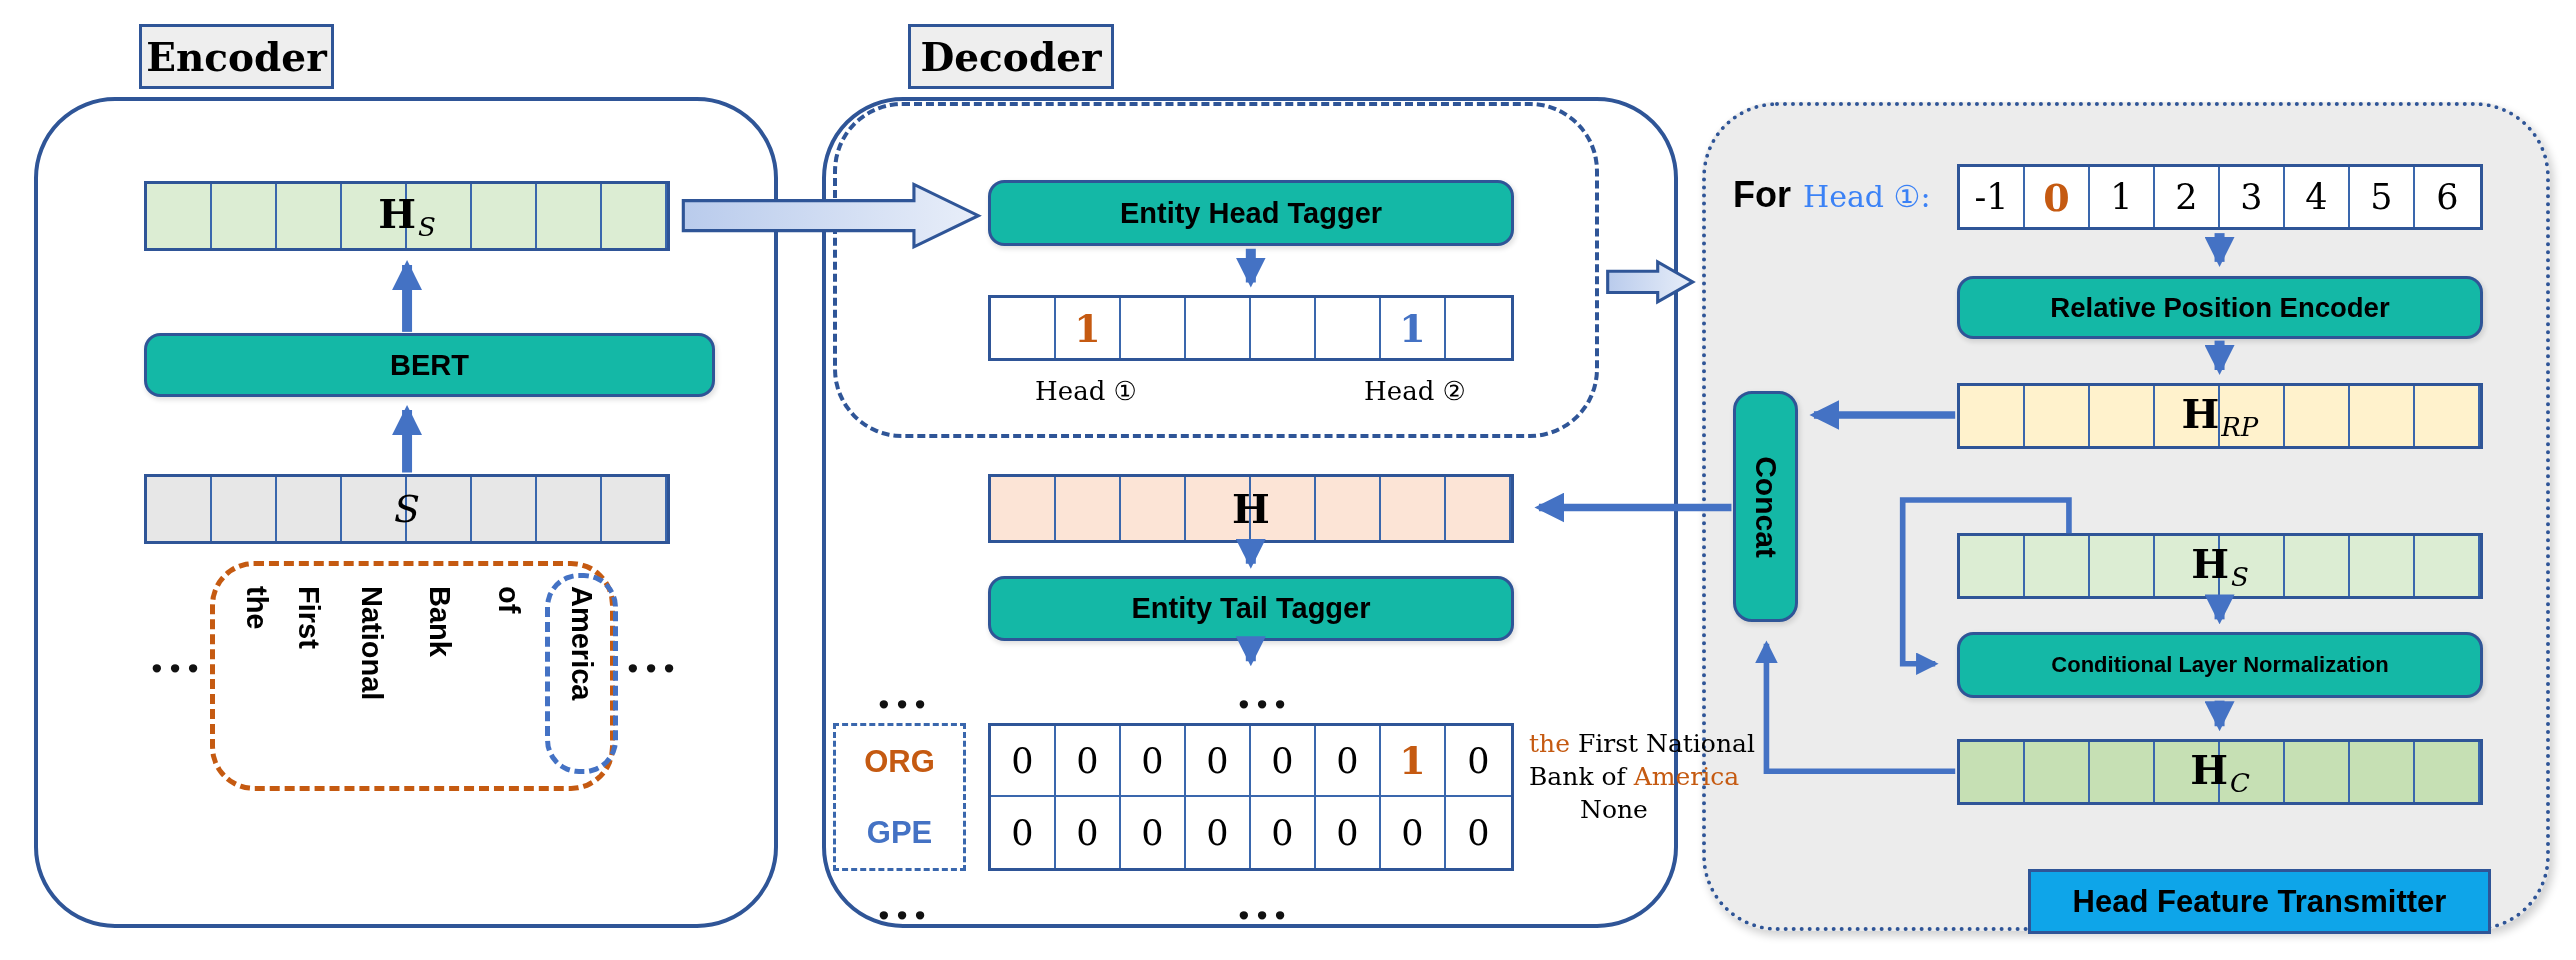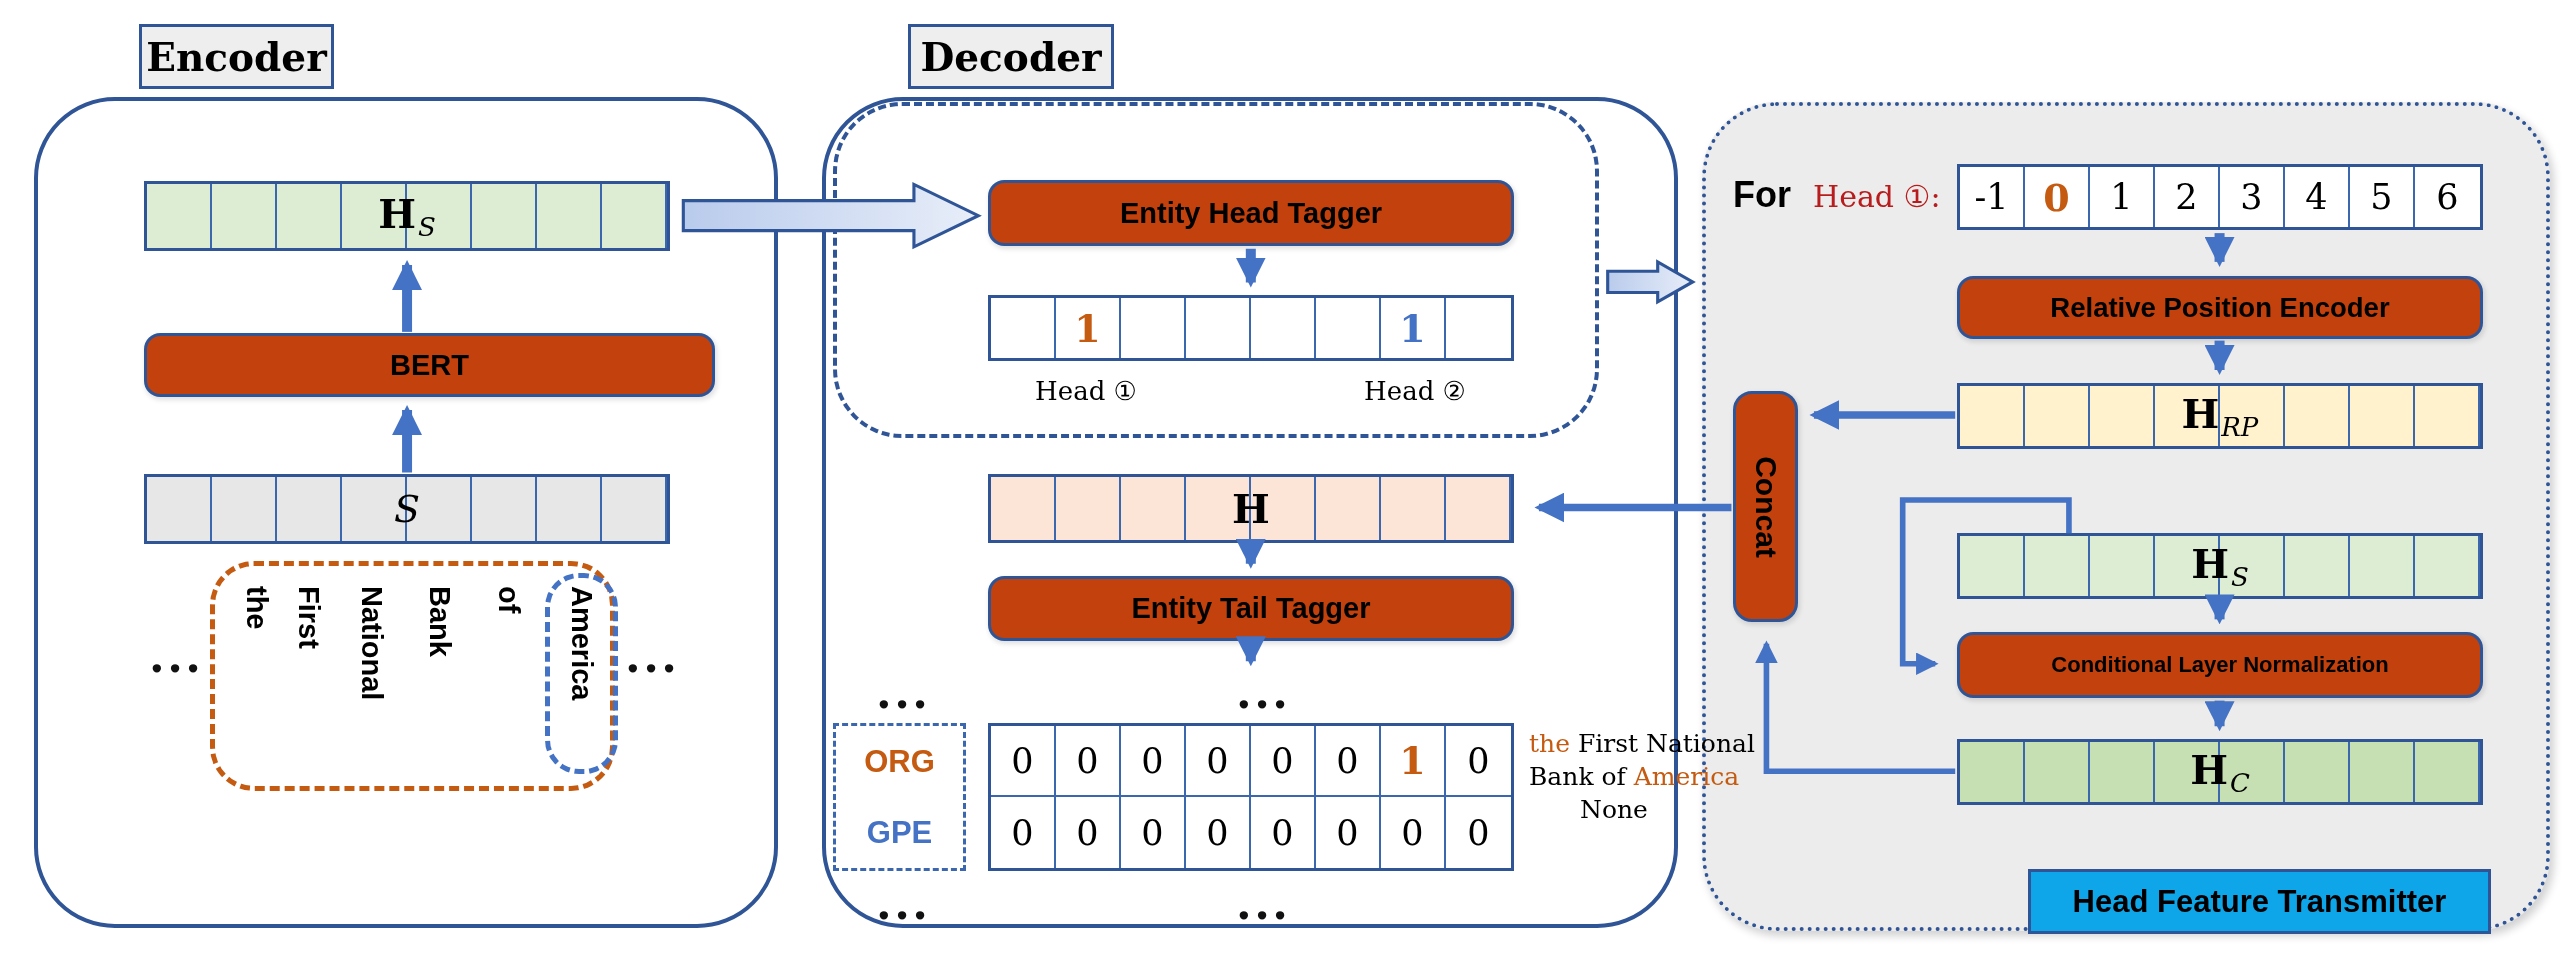--- a/index.html
+++ b/index.html
@@ -8,21 +8,21 @@
   .abs{position:absolute;box-sizing:border-box;}
   
   .region{border:4.4px solid #2f5597;border-radius:81px;background:#fff;}
   .dashedbox{border:4.4px dashed #2f5597;border-radius:69px;background:transparent;}
   .panel{border:4.4px dotted #2f5597;border-radius:75px;background:#ececec;
          box-shadow:3.8px 5px 8.8px rgba(0,0,0,.18);}
   
   .tag{background:#eeeeee;border:3.1px solid #2f5597;display:flex;align-items:center;justify-content:center;
        font:bold 39px "DejaVu Serif",serif;color:#000;z-index:4;}
   
-  .box{border:3.1px solid #2f5597;border-radius:16.3px;background:#c2410c;display:flex;align-items:center;
+  .box{border:3.1px solid #2f5597;border-radius:16.3px;background:#14b8a6;display:flex;align-items:center;
        justify-content:center;font:bold 29px "Liberation Sans",sans-serif;color:#000;
        box-shadow:1.9px 2.5px 5px rgba(0,0,0,.12);z-index:3;}
   .sqbox{border:3.1px solid #2f5597;background:#0ea5e9;display:flex;align-items:center;justify-content:center;
        font:bold 31px "Liberation Sans",sans-serif;z-index:3;}
   
   .row{display:grid;grid-template-columns:repeat(8,1fr);border:3.1px solid #2f5597;z-index:3;}
   .row .cell{border-right:2.5px solid #3a67ad;display:flex;align-items:center;justify-content:center;}
   .row .cell:last-child{border-right:none;}
   .overlay{position:absolute;inset:0;display:flex;align-items:center;justify-content:center;z-index:4;pointer-events:none;}
   .hm{font:bold 40px "DejaVu Serif",serif;}
@@ -41,23 +41,23 @@
   .ttable .cell:nth-child(n+9){border-bottom:none;}
   .legend{border:3.8px dashed #3a67ad;display:grid;grid-template-rows:repeat(2,1fr);z-index:3;background:#fff;}
   .legend div{display:flex;align-items:center;justify-content:center;font:bold 31px "Liberation Sans",sans-serif;}
   .headlbl{font:26px "DejaVu Serif",serif;color:#000;text-align:center;z-index:3;}
   .dots{font:bold 45px "DejaVu Serif",serif;letter-spacing:2.5px;color:#111;z-index:3;line-height:25px;}
   .word{transform-origin:0 0;transform:rotate(90deg);font:bold 29px "Liberation Sans",sans-serif;
         white-space:nowrap;color:#000;z-index:3;}
   .odash{border:5.6px dashed #c55a11;border-radius:44px;z-index:2;}
   .bdash{border:5.6px dashed #4472c4;border-radius:34px;z-index:3;}
   .ann{font:25px "DejaVu Serif",serif;color:#000;line-height:1.32;z-index:3;}
-  .fortext{display:flex;align-items:baseline;gap:22px;z-index:3;}
+  .fortext{display:flex;align-items:baseline;gap:12px;z-index:3;}
   .forb{font:bold 36px "Liberation Sans",sans-serif;color:#000;}
-  .fors{font:30px "DejaVu Serif",serif;color:#b91c1c;}
+  .fors{font:30px "DejaVu Serif",serif;color:#3b82f6;}
   .concat-inner{transform:rotate(90deg);white-space:nowrap;font:bold 30px "Liberation Sans",sans-serif;}
   svg.wires{position:absolute;left:0;top:0;z-index:5;pointer-events:none;}
 </style>
 </head>
 <body>
 
 <div id="canvas">
 
   <div class="abs region" style="left:34px;top:97px;width:744px;height:831px;"></div>
   <div class="abs tag" style="left:139px;top:24px;width:195px;height:65px;">

